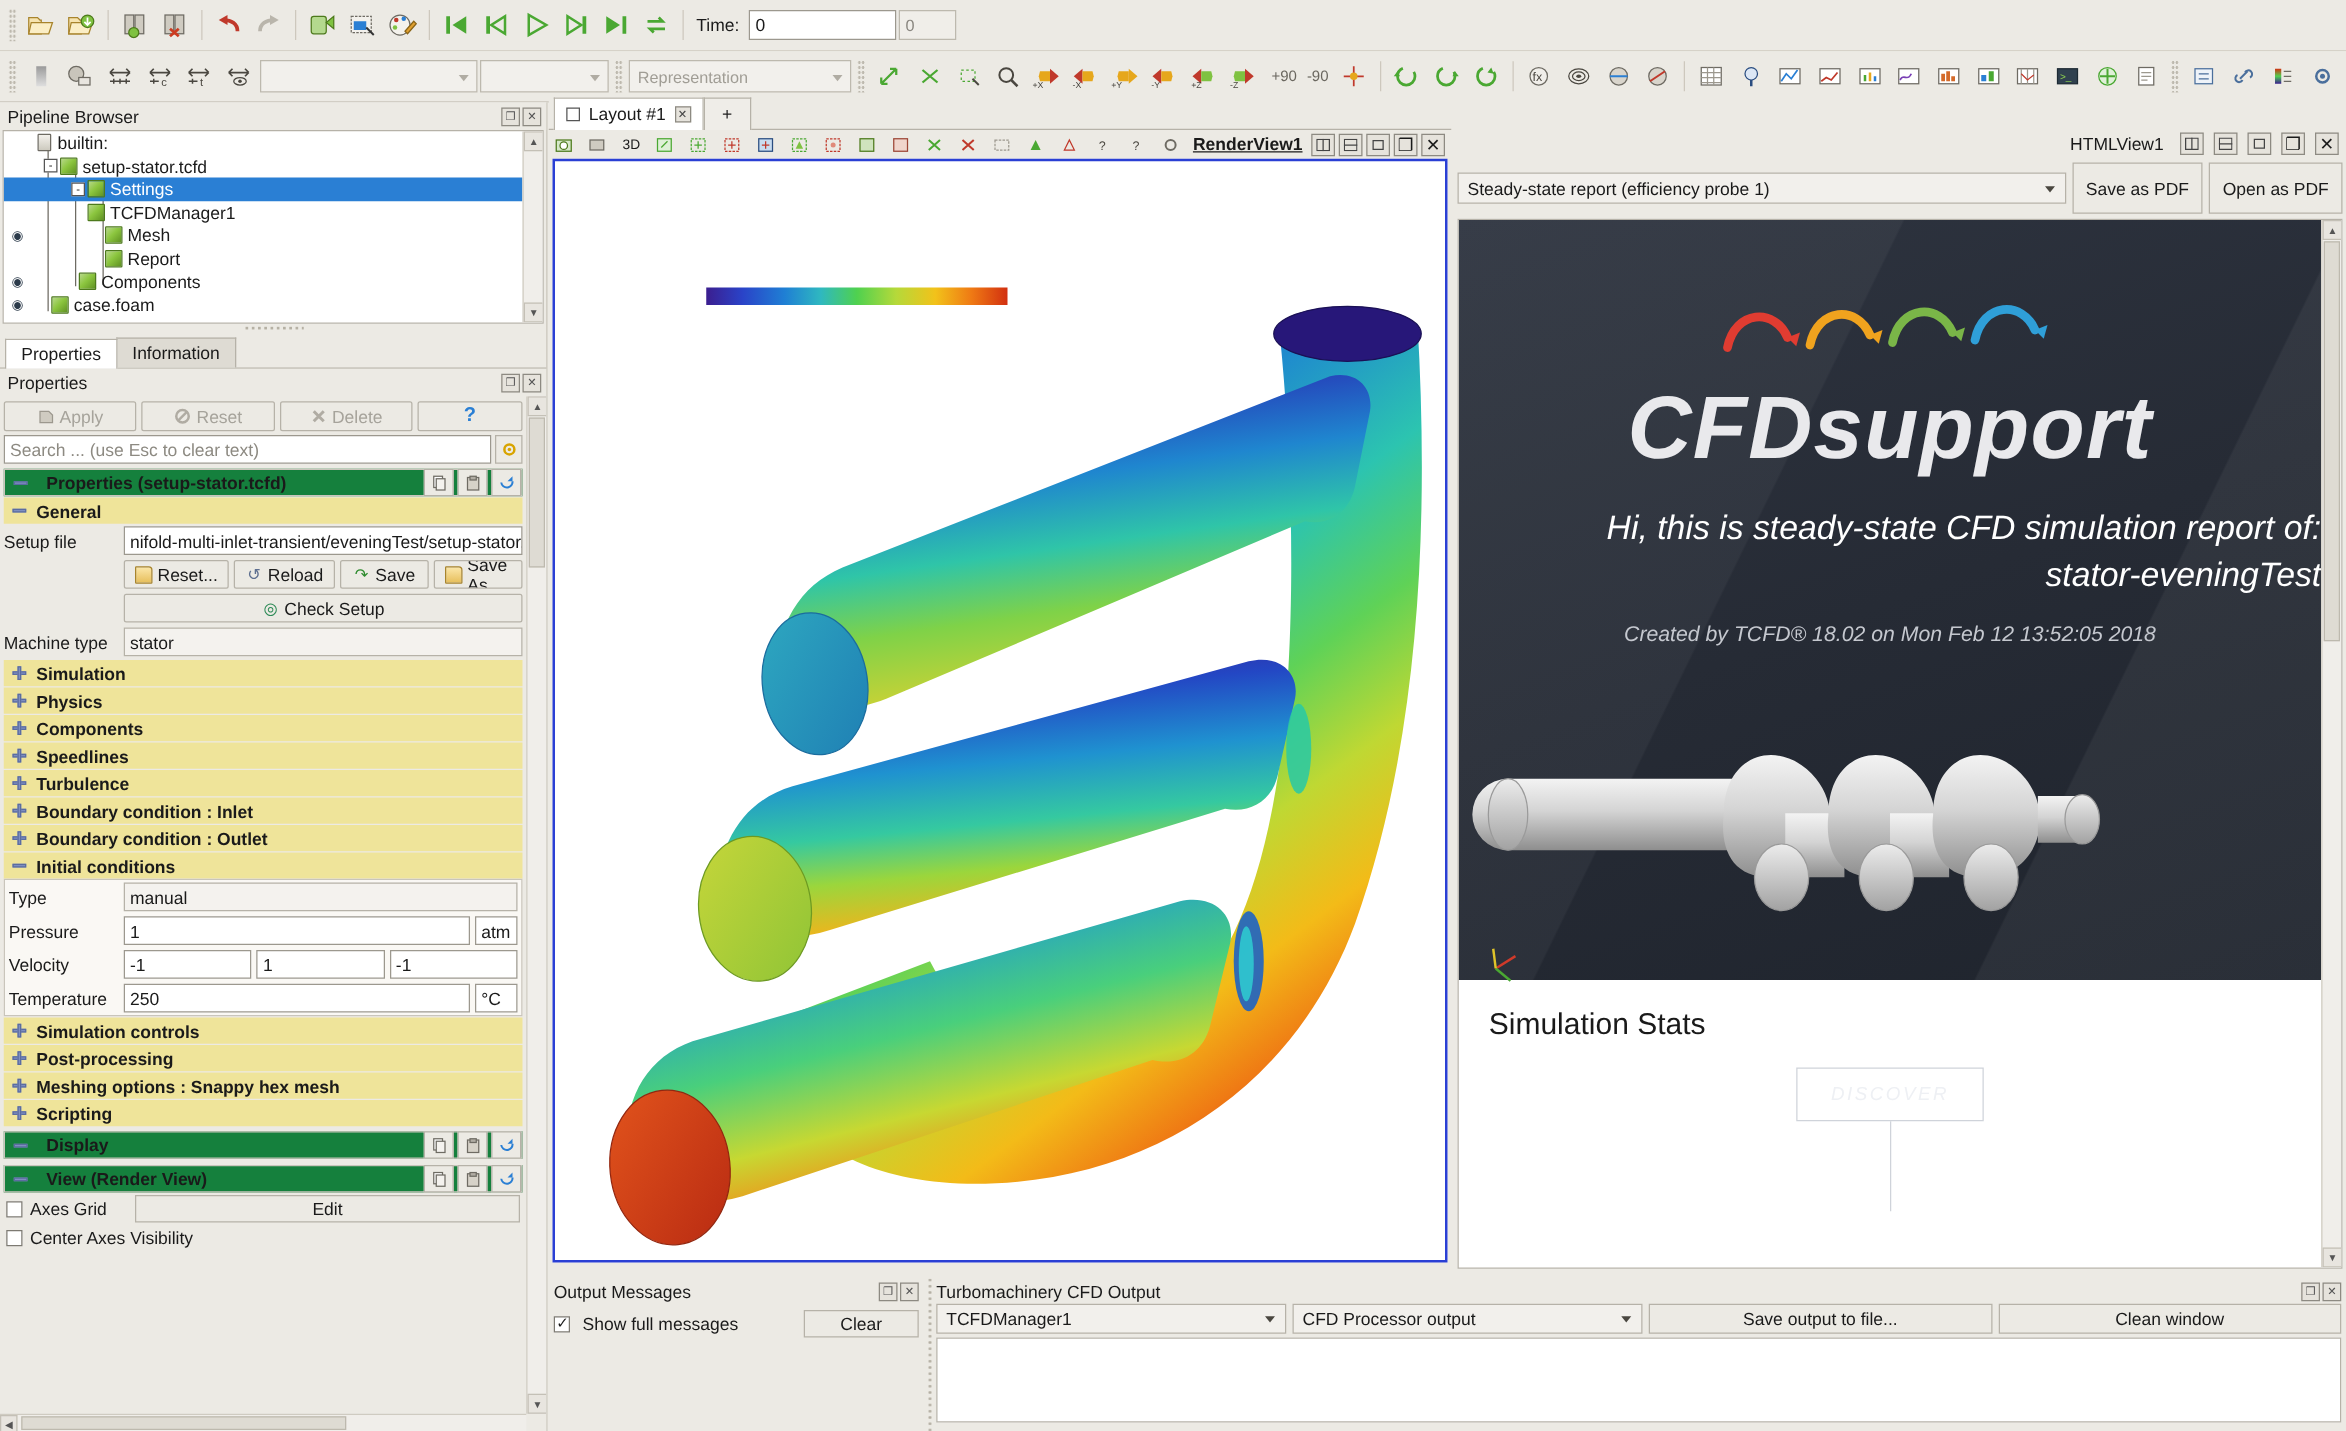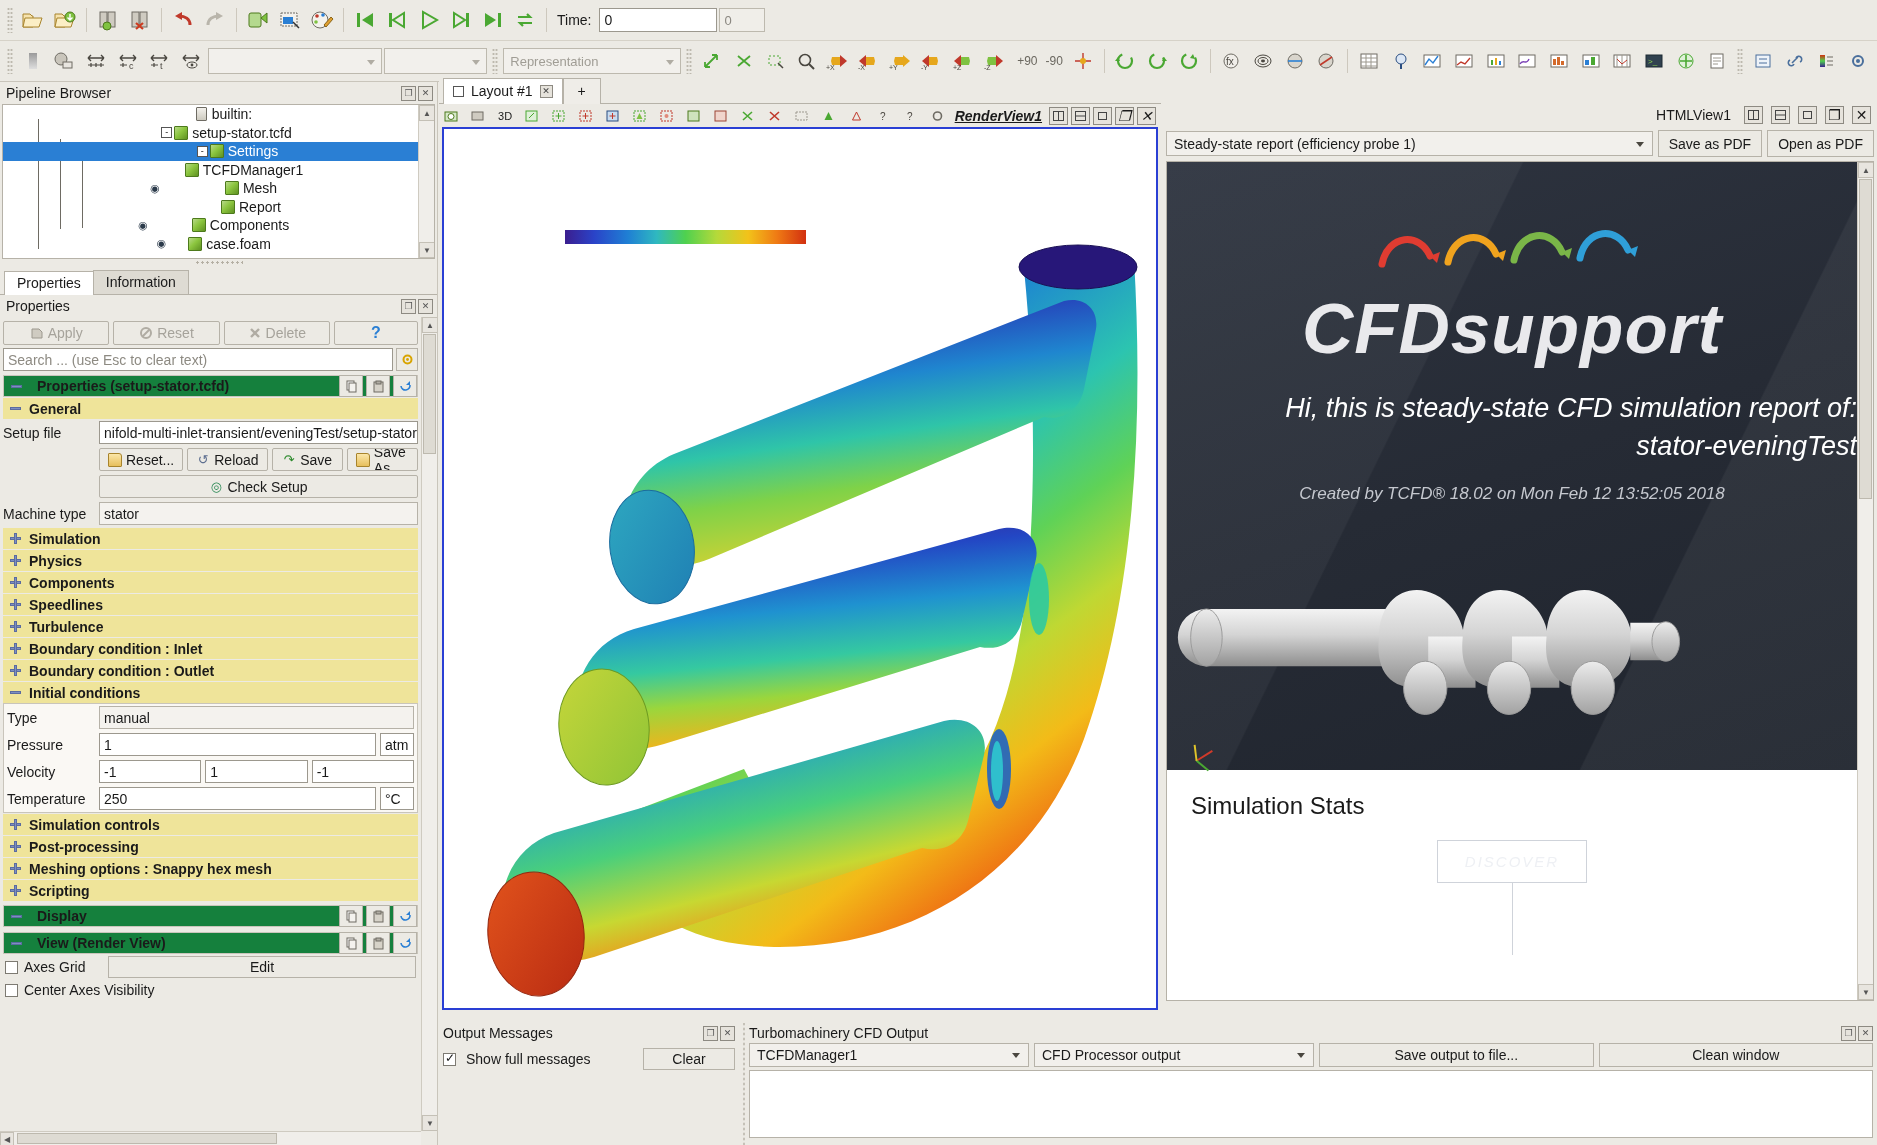--- a/index.html
+++ b/index.html
@@ -81,21 +81,21 @@
     background: #f0eeea; border-left: 1px solid #cfcbc1;
   }
   .sb-arrow {
     width: 16px; height: 16px; background: #e8e5df; border: 1px solid #c4c0b6;
     display: flex; align-items: center; justify-content: center; font-size: 8px; color: #555;
   }
   .sb-arrow.bot { position: absolute; bottom: 0; }
   .pipe-rows { position: absolute; inset: 0 16px 0 0; }
   .pipe-row {
     display: flex; align-items: center; height: 18.5px; font-size: 14px;
-    padding-left: 2px; position: relative; white-space: nowrap; justify-content: center;
+    padding-left: 2px; position: relative; white-space: nowrap;
   }
   .pipe-row.sel { }
   .eye {
     width: 18px; text-align: center; font-size: 11px; color: #2b3a4a; flex: none;
   }
   .indent { flex: none; }
   .expander {
     width: 11px; height: 11px; border: 1px solid #555; background: #fff;
     font-size: 9px; line-height: 9px; text-align: center; color: #111;
     margin-right: 2px; flex: none; cursor: pointer;
@@ -226,21 +226,21 @@
   .sq-icon { width: 11px; height: 11px; border: 1px solid #555; background: #fff; }
   .xbox { width: 13px; height: 13px; border: 1px solid #8d8a82; background: #e6e3dc;
           font-size: 9px; line-height: 11px; text-align: center; color: #444; }
 
   .view-toolbar {
     display: flex; align-items: center; height: 24px; gap: 8px; padding: 0 3px;
     border-top: 1px solid #b6b2a8; background: #eceae4;
   }
   .vt-btn { width: 21px; height: 20px; display: flex; align-items: center;
             justify-content: center; cursor: pointer; font-size: 11px; }
-  .vtitle { margin-left: auto; display: flex; align-items: center; gap: 3px; padding-right: 2px; font-style: italic; }
+  .vtitle { margin-left: auto; display: flex; gap: 3px; padding-right: 2px; }
   .vtitle .name { font-weight: bold; font-size: 14px; text-decoration: underline; padding-right: 4px; }
   .vbtn { width: 19px; height: 18px; border: 1px solid #8d8a82; background: #e6e3dc;
           display: flex; align-items: center; justify-content: center; cursor: pointer; }
 
   .views-row { display: flex; }
   .renderview {
     width: 716px; height: 883px; border: 2px solid #2a3fd4; background: #fff;
     margin-left: 3px; position: relative; overflow: hidden;
   }
   .htmlview { flex: 1; position: relative; margin: 0 3px 0 5px; }
@@ -249,21 +249,21 @@
     flex: 1; height: 25px; border: 1px solid #b6b2a8; background: #f2f0ec;
     font-size: 14px; display: flex; align-items: center; padding: 0 22px 0 7px;
     position: relative; cursor: pointer;
   }
   .hc-combo::after {
     content: ""; position: absolute; right: 8px; top: 10px;
     border-left: 4px solid transparent; border-right: 4px solid transparent;
     border-top: 5px solid #4a4740;
   }
   .hc-btn {
-    height: 27px; border: 1px solid #b6b2a8; background: #eceae4; padding: 0 10px;
+    height: 41px; border: 1px solid #b6b2a8; background: #eceae4; padding: 0 10px;
     font-size: 14px; display: flex; align-items: center; cursor: pointer;
   }
 
   .report {
     position: relative; height: 840px; overflow: hidden;
     border: 1px solid #b6b2a8; background: #fff;
   }
   .rep-scroll { position: absolute; right: 0; top: 0; bottom: 0; width: 16px;
                 background: #f0eeea; border-left: 1px solid #cfcbc1; }
   .rep-body { position: absolute; inset: 0 16px 0 0; overflow: hidden; }

